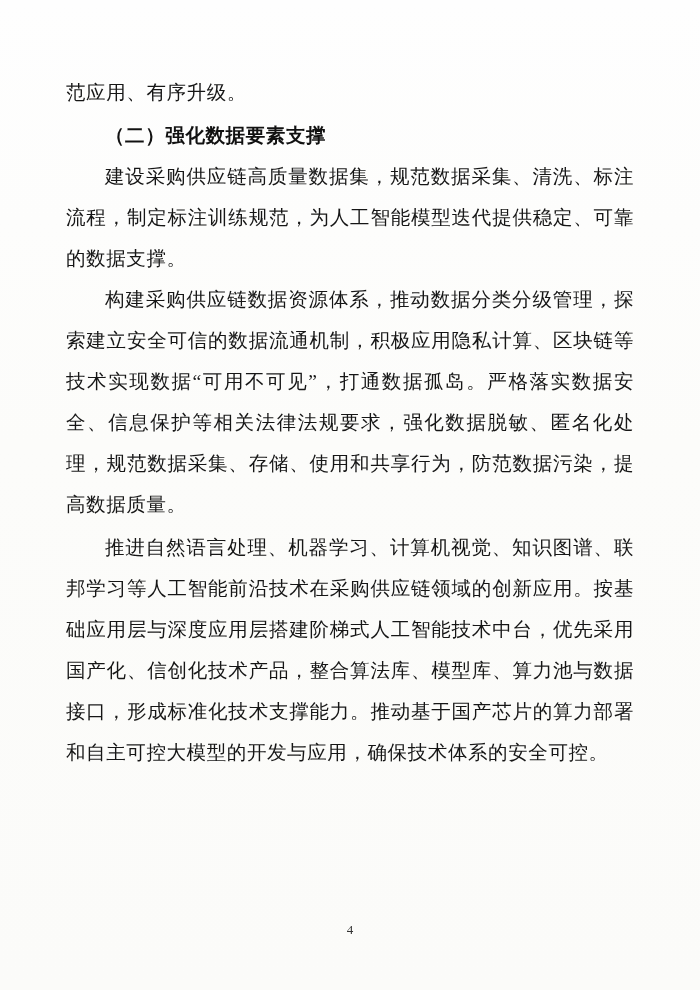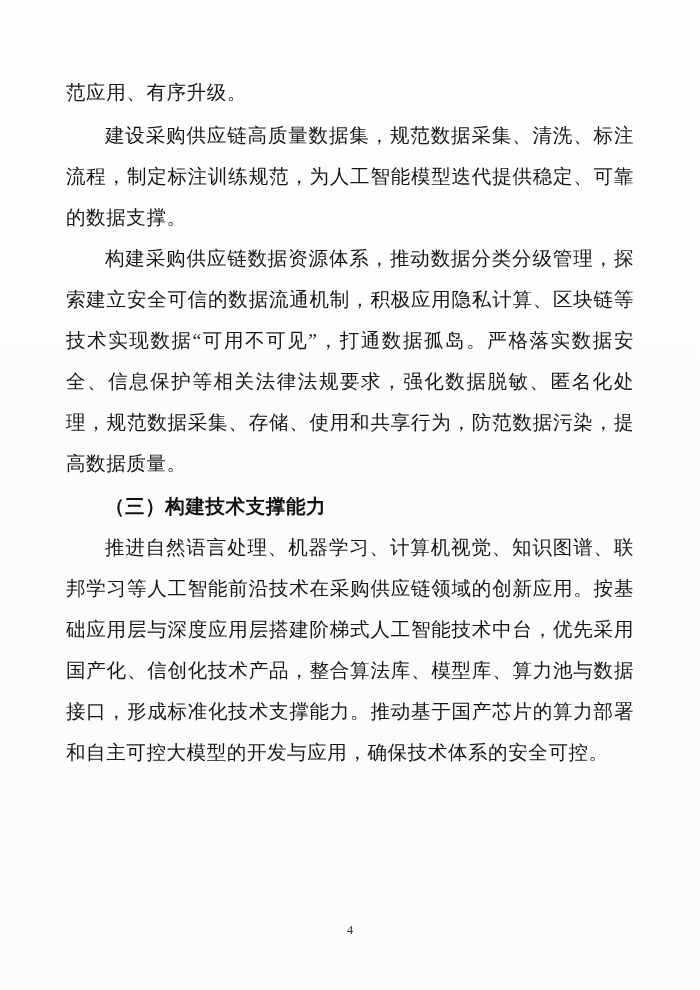--- a/index.html
+++ b/index.html
@@ -73,28 +73,28 @@
 </head>
 <body>
 
 <div class="page">
   <div class="content">
 
     <p class="para">范应用、有序升级。</p>
 
     <div class="gap-s"></div>
 
+    <h2 class="heading">（二）强化数据要素支撑</h2>
 
     <p class="para indent">建设采购供应链高质量数据集，规范数据采集、清洗、标注流程，制定标注训练规范，为人工智能模型迭代提供稳定、可靠的数据支撑。</p>
 
     <p class="para indent">构建采购供应链数据资源体系，推动数据分类分级管理，探索建立安全可信的数据流通机制，积极应用隐私计算、区块链等技术实现数据“可用不可见”，打通数据孤岛。严格落实数据安全、信息保护等相关法律法规要求，强化数据脱敏、匿名化处理，规范数据采集、存储、使用和共享行为，防范数据污染，提高数据质量。</p>
 
     <div class="gap-s"></div>
 
-    <h2 class="heading">（三）构建技术支撑能力</h2>
 
     <p class="para indent">推进自然语言处理、机器学习、计算机视觉、知识图谱、联邦学习等人工智能前沿技术在采购供应链领域的创新应用。按基础应用层与深度应用层搭建阶梯式人工智能技术中台，优先采用国产化、信创化技术产品，整合算法库、模型库、算力池与数据接口，形成标准化技术支撑能力。推动基于国产芯片的算力部署和自主可控大模型的开发与应用，确保技术体系的安全可控。</p>
 
 
   </div>
 
   <div class="footer">4</div>
 </div>
 
 </body></html>

